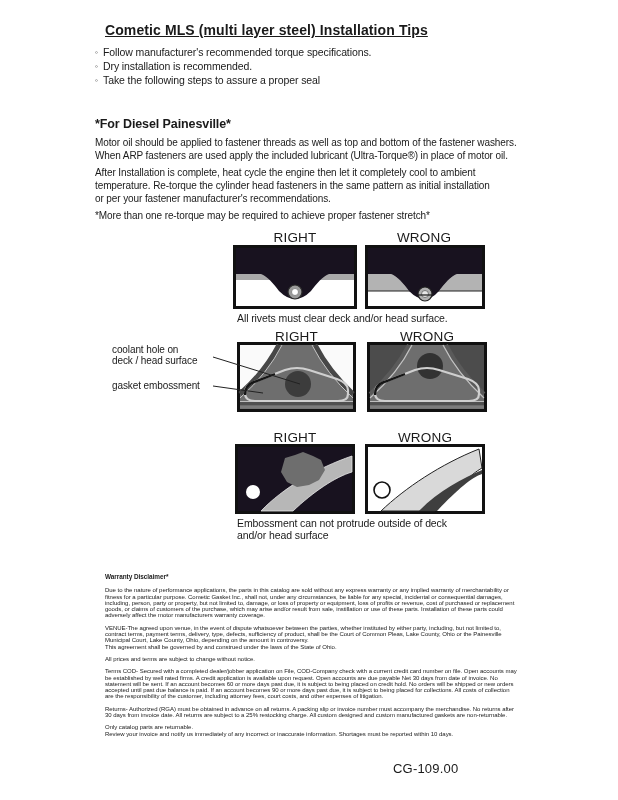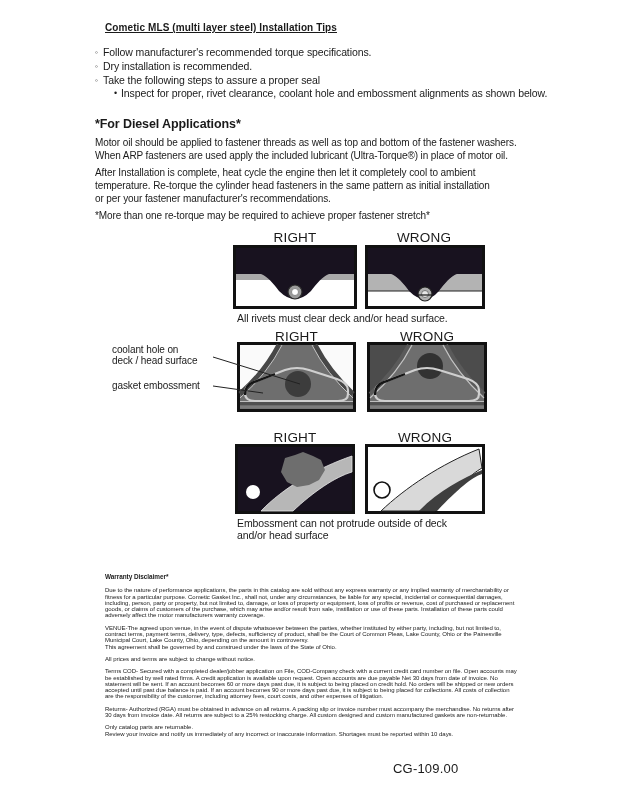--- a/index.html
+++ b/index.html
@@ -1,19 +1,19 @@
 <!DOCTYPE html>
 <html><head>
 <meta charset="utf-8">
 <style>
   html,body{margin:0;padding:0;background:#fff;}
   .page{position:relative;width:618px;height:800px;background:#ffffff;overflow:hidden;
         font-family:"Liberation Sans","DejaVu Sans",sans-serif;color:#1a1a1a;}
   .abs{position:absolute;}
-  .title{left:105px;top:22px;font-size:10px;font-weight:bold;text-decoration:underline;letter-spacing:.1px;}
+  .title{left:105px;top:22px;font-size:14px;font-weight:bold;text-decoration:underline;letter-spacing:.1px;}
   .bullets{left:95px;top:46px;font-size:10.5px;line-height:13.8px;letter-spacing:-.1px;}
   .bullet .mk{display:inline-block;width:8px;font-size:8px;vertical-align:1px;}
   .bullet.sub{margin-left:19px;}
   .bullet.sub .mk{font-size:9px;width:7px;}
   .h2{left:95px;top:117px;font-size:12.5px;font-weight:bold;letter-spacing:-.1px;}
   .body{font-size:10px;line-height:13px;letter-spacing:-.1px;white-space:pre-line;}
   .p1{left:95px;top:136px;}
   .p2{left:95px;top:166px;}
   .p3{left:95px;top:209px;text-align:right;}
   .dlabel{font-size:13.5px;text-align:center;letter-spacing:.2px;}
@@ -31,24 +31,23 @@
 <body>
 
 <div class="page">
 
   <div class="abs title">Cometic MLS (multi layer steel) Installation Tips</div>
 
   <div class="abs bullets">
     <div class="bullet"><span class="mk">◦</span><span>Follow manufacturer's recommended torque specifications.</span></div>
     <div class="bullet"><span class="mk">◦</span><span>Dry installation is recommended.</span></div>
     <div class="bullet"><span class="mk">◦</span><span>Take the following steps to assure a proper seal</span></div>
-    <div class="bullet sub"><span class="mk">•</span><span>Inspect for proper, rivet clearance, coolant hole and embossment alignments as shown below.</span></div>
   </div>
 
-  <div class="abs h2">*For Diesel Applications*</div>
+  <div class="abs h2">*For Diesel Painesville*</div>
   <div class="abs body p1">Motor oil should be applied to fastener threads as well as top and bottom of the fastener washers.
 When ARP fasteners are used apply the included lubricant (Ultra-Torque®) in place of motor oil.</div>
   <div class="abs body p2">After Installation is complete, heat cycle the engine then let it completely cool to ambient
 temperature. Re-torque the cylinder head fasteners in the same pattern as initial installation
 or per your fastener manufacturer's recommendations.</div>
   <div class="abs body p3">*More than one re-torque may be required to achieve proper fastener stretch*</div>
 
   <div class="abs dlabel" style="left:233px;top:230px;width:124px">RIGHT</div>
   <div class="abs dlabel" style="left:363px;top:230px;width:122px">WRONG</div>
 

